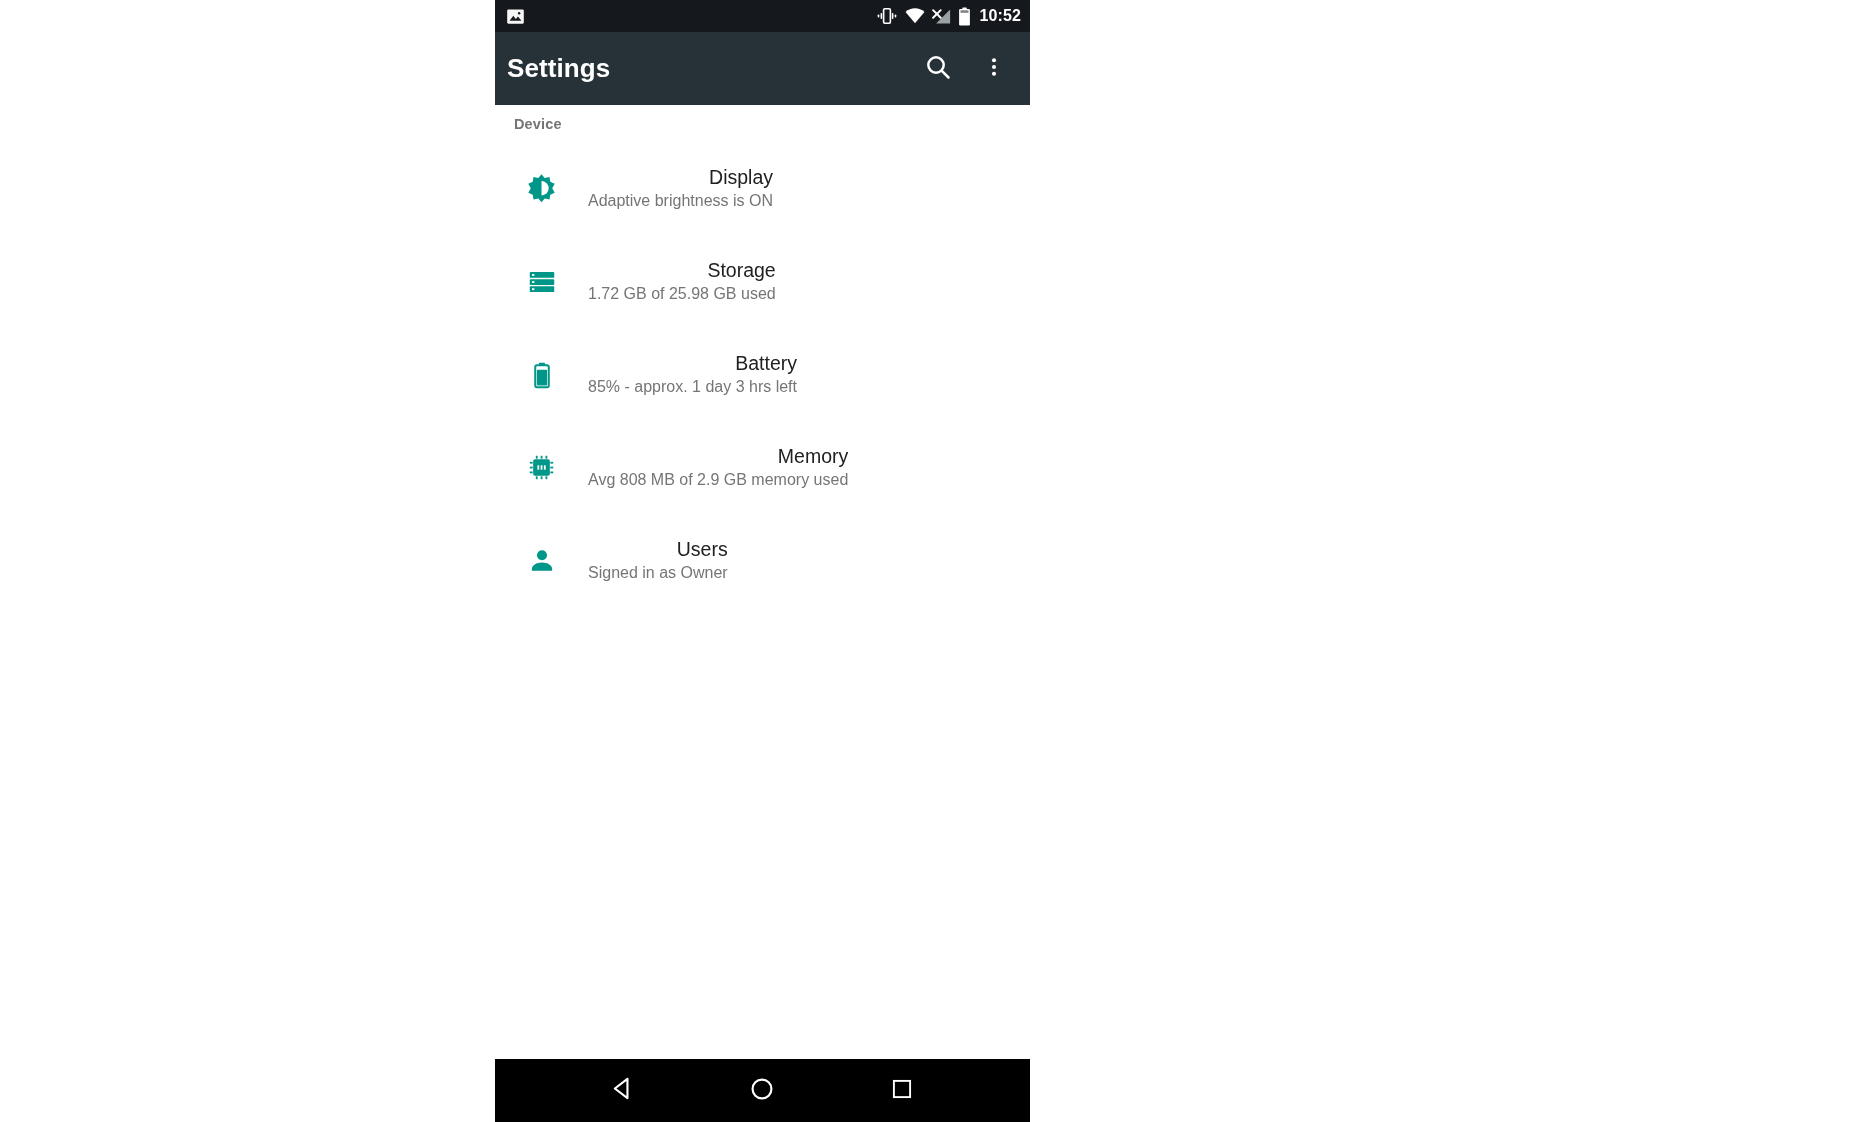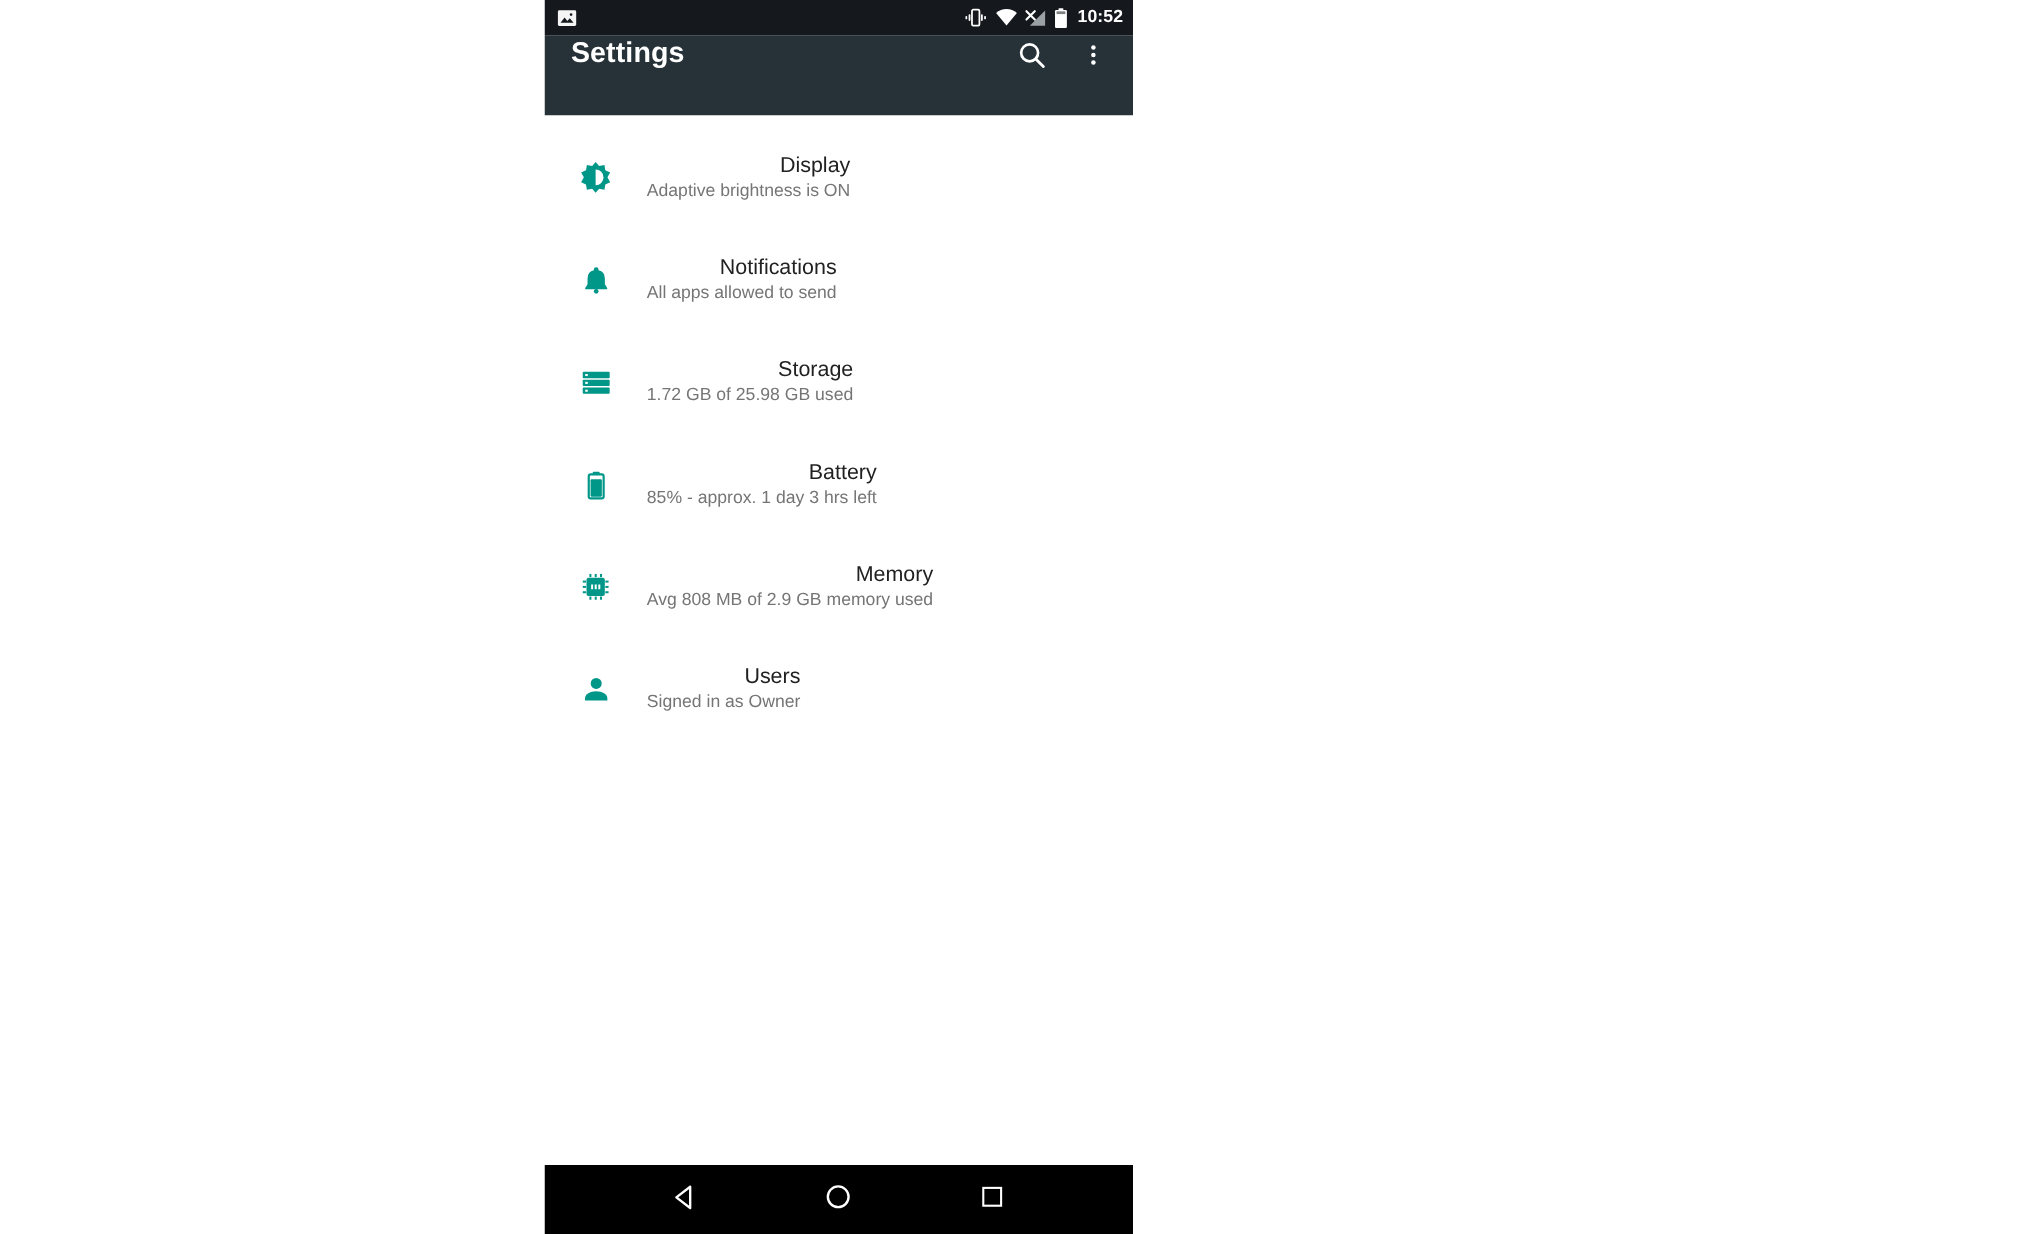--- a/index.html
+++ b/index.html
@@ -60,22 +60,22 @@
   }
   .sicon {
     display: block;
   }
 
   
   .toolbar {
     height: 73px;
     background: #263238;
     display: flex;
-    align-items: flex-start;
-    padding: 0 16px 0 24px;
+    align-items: center;
+    padding: 0 16px 0 12px;
     flex: 0 0 auto;
     box-sizing: border-box;
   }
   .toolbar-title {
     color: #ffffff;
     font-size: 26px;
     font-weight: bold;
     flex: 1 1 auto;
     letter-spacing: 0.1px;
   }
@@ -228,53 +228,40 @@
             <circle cx="12" cy="12" r="2.05" fill="#ffffff"></circle>
             <circle cx="12" cy="18.8" r="2.05" fill="#ffffff"></circle>
           </svg>
         </span>
       </div>
     </div>
   </div>
 
   <div class="content">
 
+    <div class="section-header">Device</div>
 
     <div class="settings-list">
 
       <div class="settings-row">
         <div class="row-icon">
           <svg width="33" height="33" viewBox="0 0 24 24">
             <path fill="#009688" d="M12 1.6 L14.3 4.3 L17.8 3.6 L18.4 7.1 L21.6 8.6 L19.8 11.8
                                     L21.6 15 L18.4 16.5 L17.8 20 L14.3 19.3 L12 22 L9.7 19.3
                                     L6.2 20 L5.6 16.5 L2.4 15 L4.2 11.8 L2.4 8.6 L5.6 7.1
                                     L6.2 3.6 L9.7 4.3 Z"></path>
             <path fill="#ffffff" d="M12 6.6 A5.2 5.2 0 0 1 12 17 Z"></path>
           </svg>
         </div>
         <div class="row-text">
           <div class="row-title">Display</div>
           <div class="row-subtitle">Adaptive brightness is ON</div>
         </div>
       </div>
 
-      <div class="settings-row">
-        <div class="row-icon">
-          <svg width="30" height="30" viewBox="0 0 24 24">
-            <path fill="#009688" d="M12 2.3 A1.7 1.7 0 0 1 13.7 4 v0.6
-                                    a6.1 6.1 0 0 1 4.6 5.9 v4.3 l1.7 2.6 v0.9 H4 v-0.9
-                                    l1.7-2.6 v-4.3 a6.1 6.1 0 0 1 4.6-5.9 V4 A1.7 1.7 0 0 1 12 2.3 Z"></path>
-            <circle cx="12" cy="19.9" r="1.7" fill="#009688"></circle>
-          </svg>
-        </div>
-        <div class="row-text">
-          <div class="row-title">Notifications</div>
-          <div class="row-subtitle">All apps allowed to send</div>
-        </div>
-      </div>
 
 
 
       <div class="settings-row">
         <div class="row-icon">
           <svg width="30" height="30" viewBox="0 0 24 24">
             <rect x="2.2" y="4.0" width="19.6" height="4.6" rx="0.7" fill="#009688"></rect>
             <rect x="2.2" y="9.7" width="19.6" height="4.6" rx="0.7" fill="#009688"></rect>
             <rect x="2.2" y="15.4" width="19.6" height="4.6" rx="0.7" fill="#009688"></rect>
             <rect x="4.0" y="5.6" width="1.9" height="1.5" fill="#ffffff"></rect>

